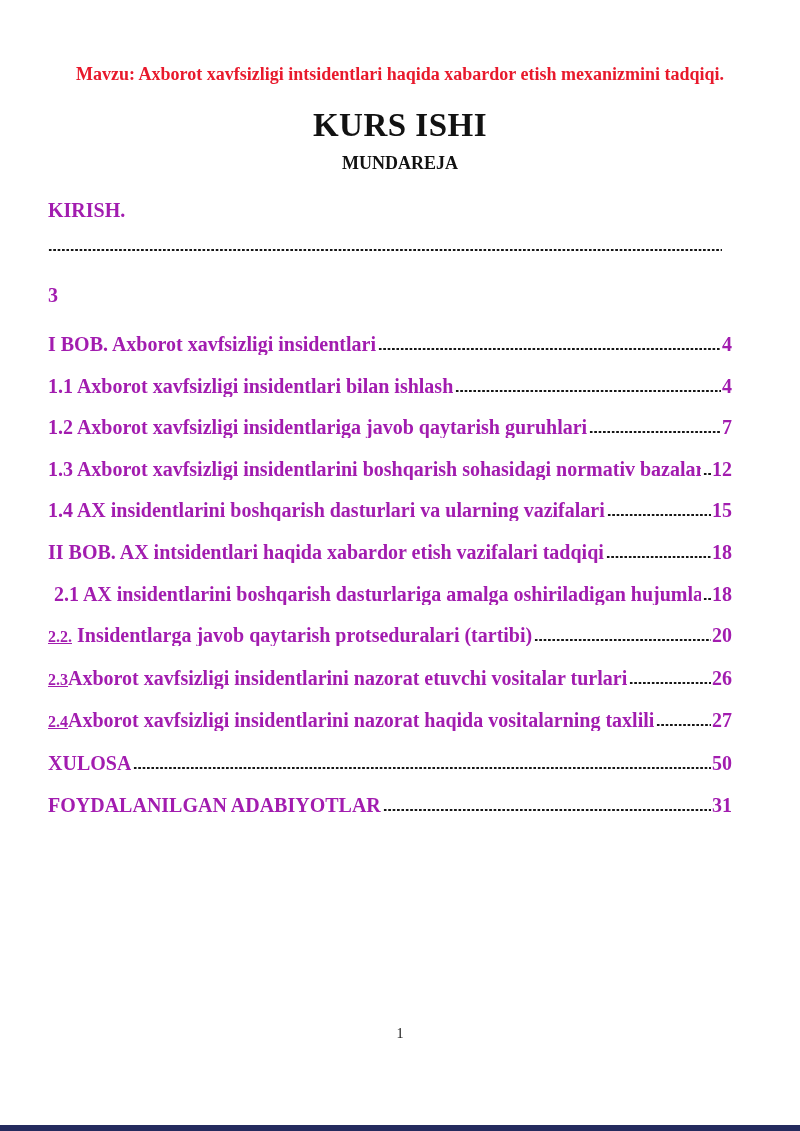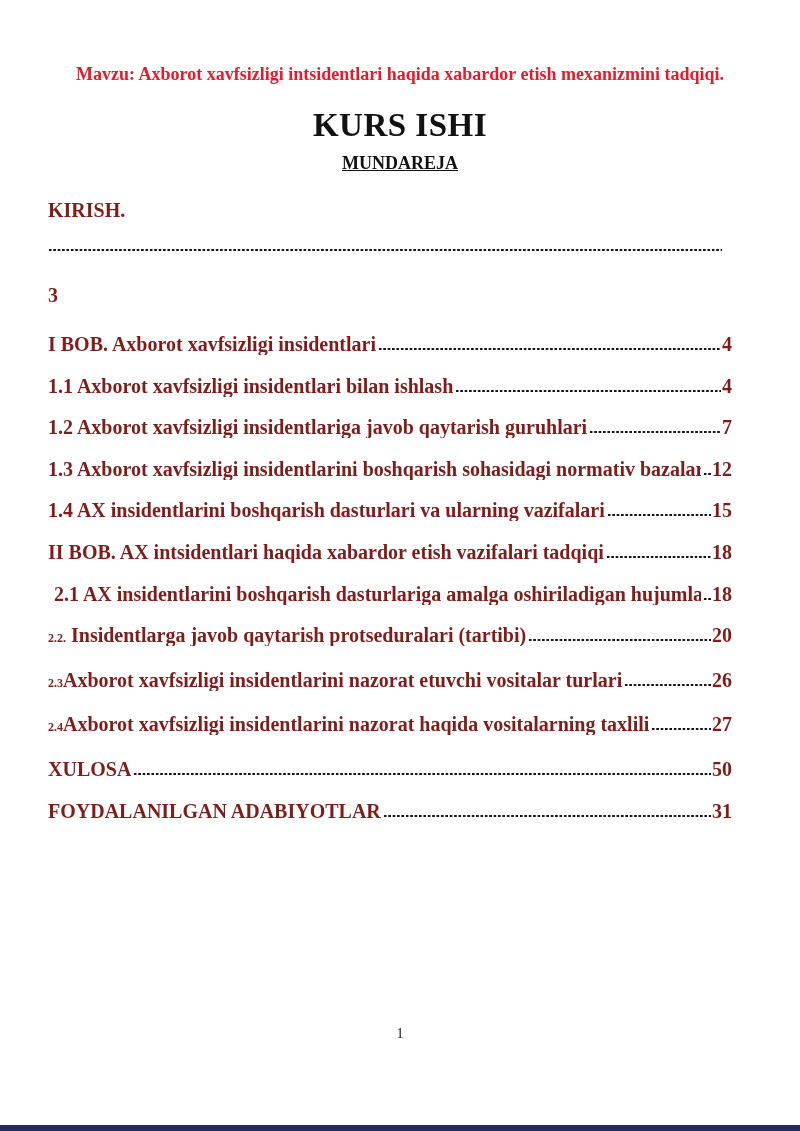--- a/index.html
+++ b/index.html
@@ -28,27 +28,26 @@
     font-size: 33px;
     line-height: 37px;
     letter-spacing: 0.5px;
   }
   .subtitle {
     margin-top: 9px;
     text-align: center;
     font-weight: bold;
     font-size: 18px;
     line-height: 21px;
-    text-decoration: underline;
   }
   .toc {
     margin: 26px 68px 0 48px;
     font-size: 20px;
     font-weight: bold;
-    color: #7f1d1d;
+    color: #a21caf;
   }
   .toc-line { line-height: 21px; }
   .dots {
     background-image: radial-gradient(circle, #151515 1.15px, rgba(0,0,0,0) 1.5px);
     background-size: 4.4px 4px;
     background-repeat: repeat-x;
     background-position: left bottom;
   }
   .dotline {
     margin-top: 26px;
@@ -59,21 +58,21 @@
   .toc-rows { margin-top: 28px; }
   .toc-row {
     display: flex;
     align-items: baseline;
     line-height: 21px;
     margin-bottom: 20.6px;
     white-space: nowrap;
   }
   .toc-row.indent { padding-left: 6px; }
   .toc-row .num { flex: 0 0 auto; }
-  .toc-row .num.small { font-size: 12px; }
+  .toc-row .num.small { font-size: 16px; text-decoration: underline; }
   .toc-row .num.gap { margin-right: 5px; }
   .toc-row .label { flex: 0 1 auto; overflow: hidden; }
   .toc-row .leader {
     flex: 1 1 auto;
     min-width: 8px;
     height: 4px;
     margin: 0 1px 0 2px;
   }
   .toc-row .pg { flex: 0 0 auto; }
   .footer-pagenum {

